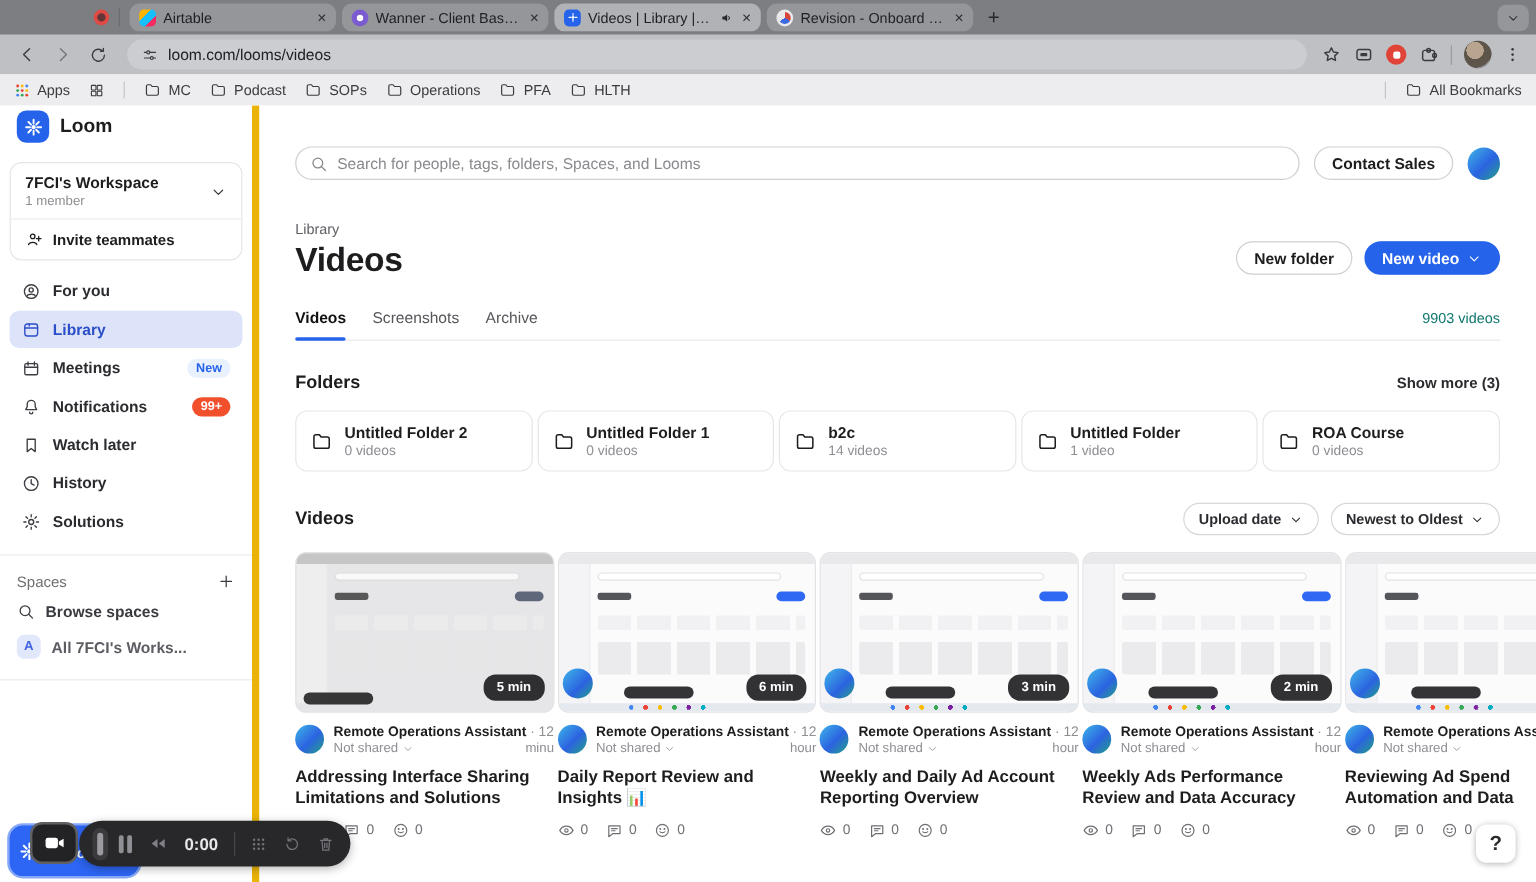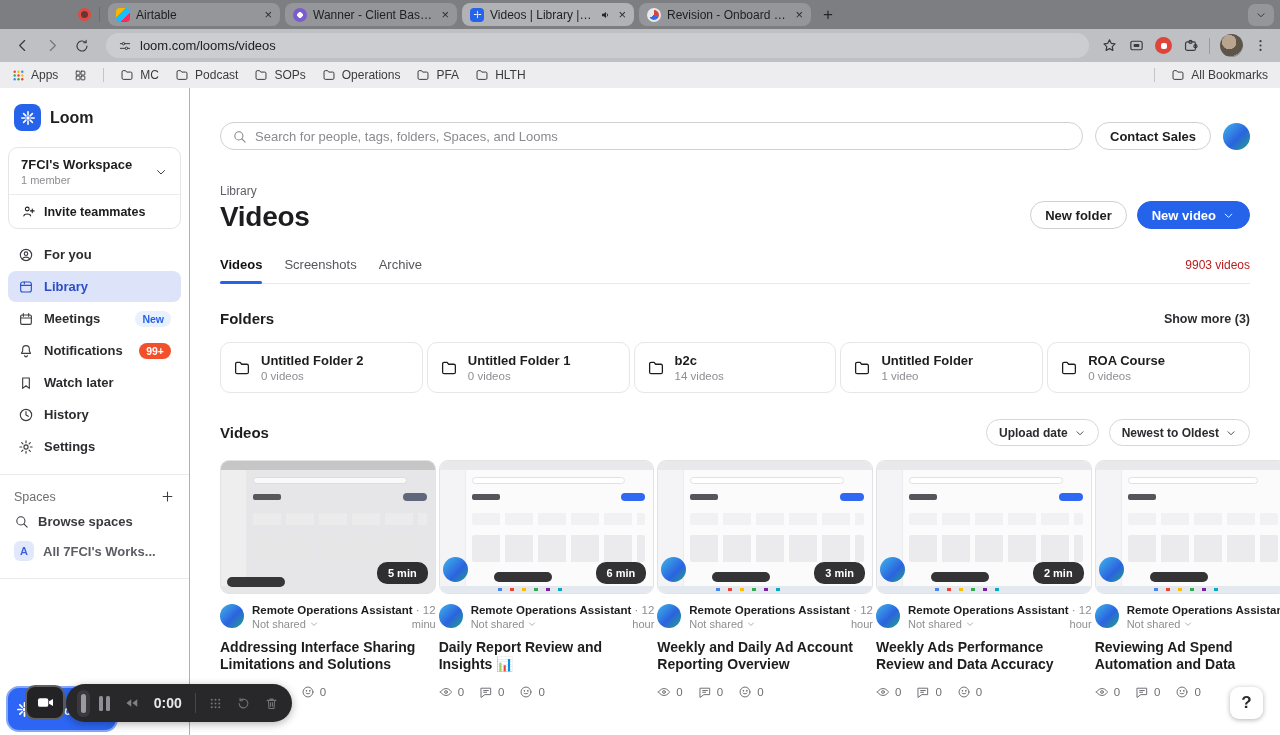--- a/index.html
+++ b/index.html
@@ -36,21 +36,21 @@
 
   .bookmarksbar { height:26px; background:#ededef; display:flex; align-items:center; padding:0 12px; gap:16px; font-size:12px; color:#3a3b3f; }
   .bm { display:flex; align-items:center; gap:6px; }
   .bm-sep { width:1px; height:14px; background:#c3c4c7; }
   .bm-spacer { flex:1; }
 
   
   .app { position:absolute; top:88px; left:0; right:0; bottom:0; background:#fff; display:flex; }
 
   
-  .sidebar { width:190px; flex:none; border-right:1px solid #eab308; padding-top:12px; }
+  .sidebar { width:216px; flex:none; border-right:6px solid #eab308; }
   .brand { display:flex; align-items:center; gap:9px; padding:4px 14px 10px; }
   .brand-logo { width:27px; height:27px; border-radius:8px; background:#2563eb; display:grid; place-items:center; }
   .brand-name { font-size:16px; font-weight:700; }
   .ws-card { margin:6px 8px 10px; border:1px solid #e5e5e8; border-radius:10px; background:#fff; }
   .ws-top { display:flex; align-items:center; padding:9px 12px 8px; border-bottom:1px solid #ececee; }
   .ws-name { font-size:13px; font-weight:700; }
   .ws-members { font-size:11px; color:#8e8e93; margin-top:2px; }
   .ws-chev { margin-left:auto; color:#3c3d42; }
   .ws-invite { display:flex; align-items:center; gap:8px; padding:9px 12px; font-size:12.5px; font-weight:600; }
   .nav { margin-top:8px; }
@@ -80,21 +80,21 @@
   .pageheader { display:flex; align-items:flex-end; margin-top:34px; }
   .eyebrow { font-size:12px; color:#5f6066; }
   .pagetitle { font-size:28px; font-weight:800; letter-spacing:-.3px; margin-top:3px; }
   .header-actions { margin-left:auto; display:flex; gap:10px; align-items:center; padding-bottom:4px; }
   .btn.primary { background:#2563eb; border-color:#2563eb; color:#fff; }
 
   .tabsrow { display:flex; align-items:center; margin-top:24px; border-bottom:1px solid #e9e9eb; }
   .ltab { font-size:13px; color:#55565a; padding:0 0 11px; margin-right:22px; position:relative; }
   .ltab.active { color:#111; font-weight:700; }
   .ltab.active::after { content:""; position:absolute; left:0; right:0; bottom:-1px; height:3px; border-radius:2px; background:#2563eb; }
-  .vidcount { margin-left:auto; font-size:12px; color:#b91c1c; padding-bottom:11px; }
+  .vidcount { margin-left:auto; font-size:12px; color:#0f766e; padding-bottom:11px; }
 
   .sectionhead { display:flex; align-items:center; margin-top:26px; }
   .sectiontitle { font-size:15px; font-weight:700; }
   .showmore { margin-left:auto; font-size:12.5px; font-weight:600; color:#2b2c30; }
   .sorts { margin-left:auto; display:flex; gap:10px; }
   .sortpill { display:inline-flex; align-items:center; gap:6px; height:27px; padding:0 12px; border:1px solid #d7d7db; border-radius:14px; font-size:12px; font-weight:600; color:#2b2c30; background:#fff; }
 
   .foldergrid { display:grid; grid-template-columns:repeat(5,1fr); gap:4px; margin-top:15px; }
   .foldercard { border:1px solid #e6e6e9; border-radius:10px; height:51px; display:flex; align-items:center; gap:10px; padding:0 12px; background:#fff; }
   .fname { font-size:13px; font-weight:700; line-height:1.25; }
@@ -418,21 +418,21 @@
           </span>
         <span>History</span>
       </div>
       <div class="navitem">
         <span class="nicon">
             <svg class="ic" width="16" height="16" viewBox="0 0 24 24">
               <circle cx="12" cy="12" r="3.1"></circle>
               <path d="M12 2.8v2.7M12 18.5v2.7M2.8 12h2.7M18.5 12h2.7M5.5 5.5l1.9 1.9M16.6 16.6l1.9 1.9M18.5 5.5l-1.9 1.9M7.4 16.6l-1.9 1.9"></path>
             </svg>
           </span>
-        <span>Settings</span>
+        <span>Solutions</span>
       </div>
     </div>
 
     <div class="side-div"></div>
 
     <div class="spaces-head">
       <span>Spaces</span>
       <span class="spaces-plus">
           <svg class="ic" width="15" height="15" viewBox="0 0 24 24">
             <path d="M12 5v14M5 12h14"></path>

